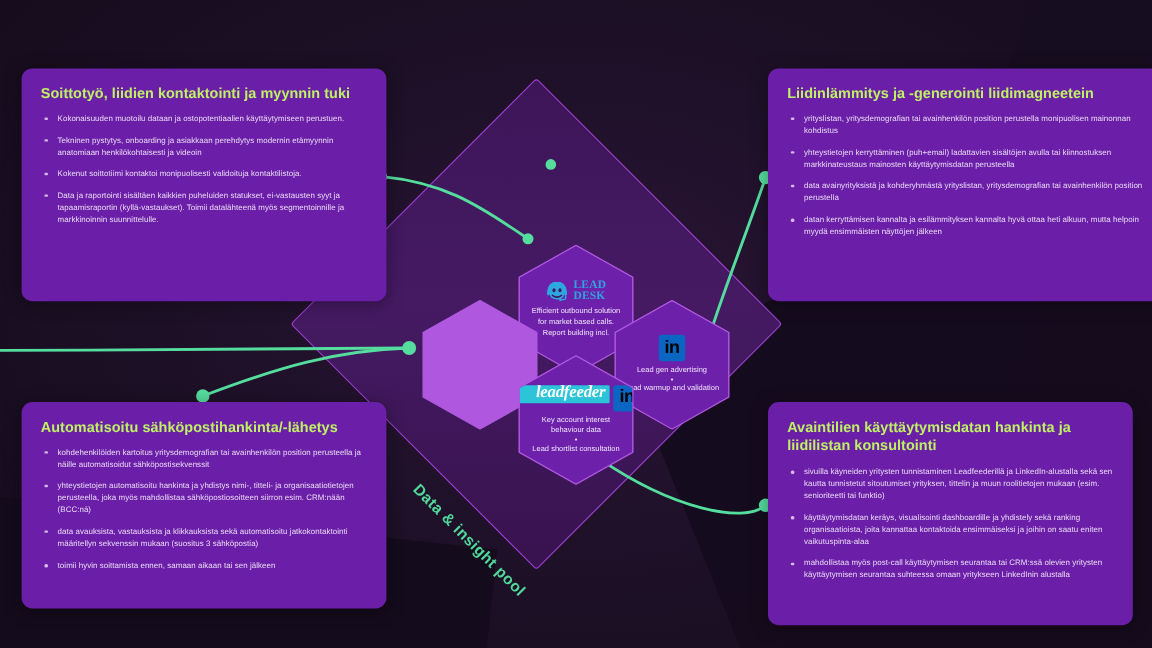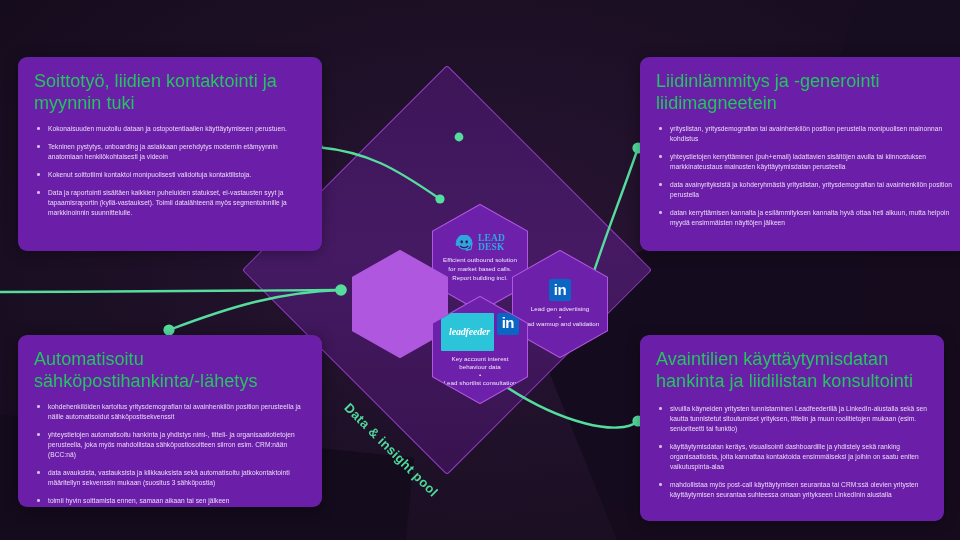--- a/index.html
+++ b/index.html
@@ -114,41 +114,41 @@
   #hex-leadfeeder      { left: 433px;   top: 297px;   width: 94px;   height: 106px; }
 
   
   .logo-row { display: flex; align-items: flex-start; justify-content: center; gap: 3px; margin-bottom: 4px; }
 
   .li-badge {
     width: 22px; height: 22px;
     background: #0a66c2;
     border-radius: 2.5px;
     display: flex; align-items: center; justify-content: center;
-    color: #ffffff;
+    color: #000000;
     font-weight: bold;
     font-size: 15px;
     line-height: 1;
     font-family: "Liberation Sans", sans-serif;
     letter-spacing: -.5px;
   }
   .li-badge span { transform: translateY(-1px); }
 
   .lf-badge {
     background: #2bc4d8;
     color: #fff;
     font-family: "Liberation Serif", serif;
     font-style: italic;
     font-weight: bold;
-    font-size: 10px;
-    padding: 3px 4px 3px 8px;
+    font-size: 14px;
+    padding: 3px 4px 3px 20px;
     border-radius: 1px;
     letter-spacing: -.2px;
     line-height: 1;
-    height: 38px;
+    height: 15px;
     display: flex; align-items: center;
   }
 
   .ld-logo { display: flex; align-items: center; gap: 3px; }
   .ld-text {
     color: #2ea6e0;
     font-family: "Liberation Serif", serif;
     font-weight: bold;
     font-size: 9.5px;
     line-height: .98;
@@ -176,23 +176,23 @@
 
   
   .panel {
     position: absolute;
     background: #6b1fa8;
     border-radius: 9px;
     padding: 14px 16px 14px 16px;
     box-shadow: 0 2px 14px rgba(0,0,0,.35);
   }
   .panel-title {
-    color: #22c55e;
-    font-size: 18px;
-    font-weight: normal;
+    color: #bef264;
+    font-size: 12px;
+    font-weight: bold;
     line-height: 1.22;
     margin-bottom: 9px;
     letter-spacing: .05px;
   }
   .panel-list { list-style: none; }
   .panel-list li {
     position: relative;
     color: #eadcf4;
     font-size: 6.6px;
     line-height: 1.52;

